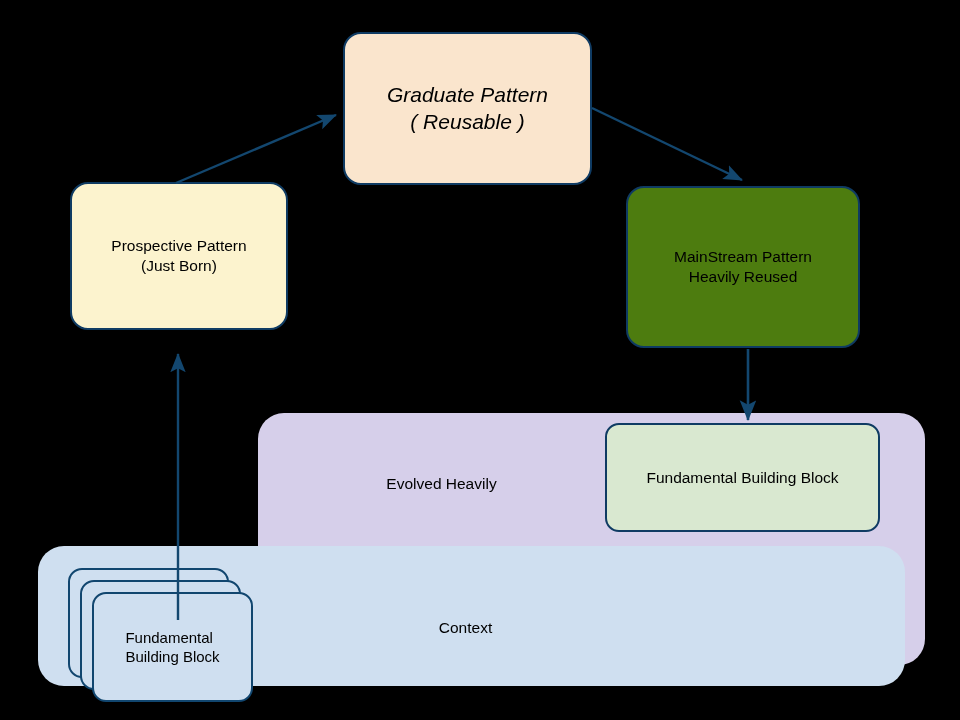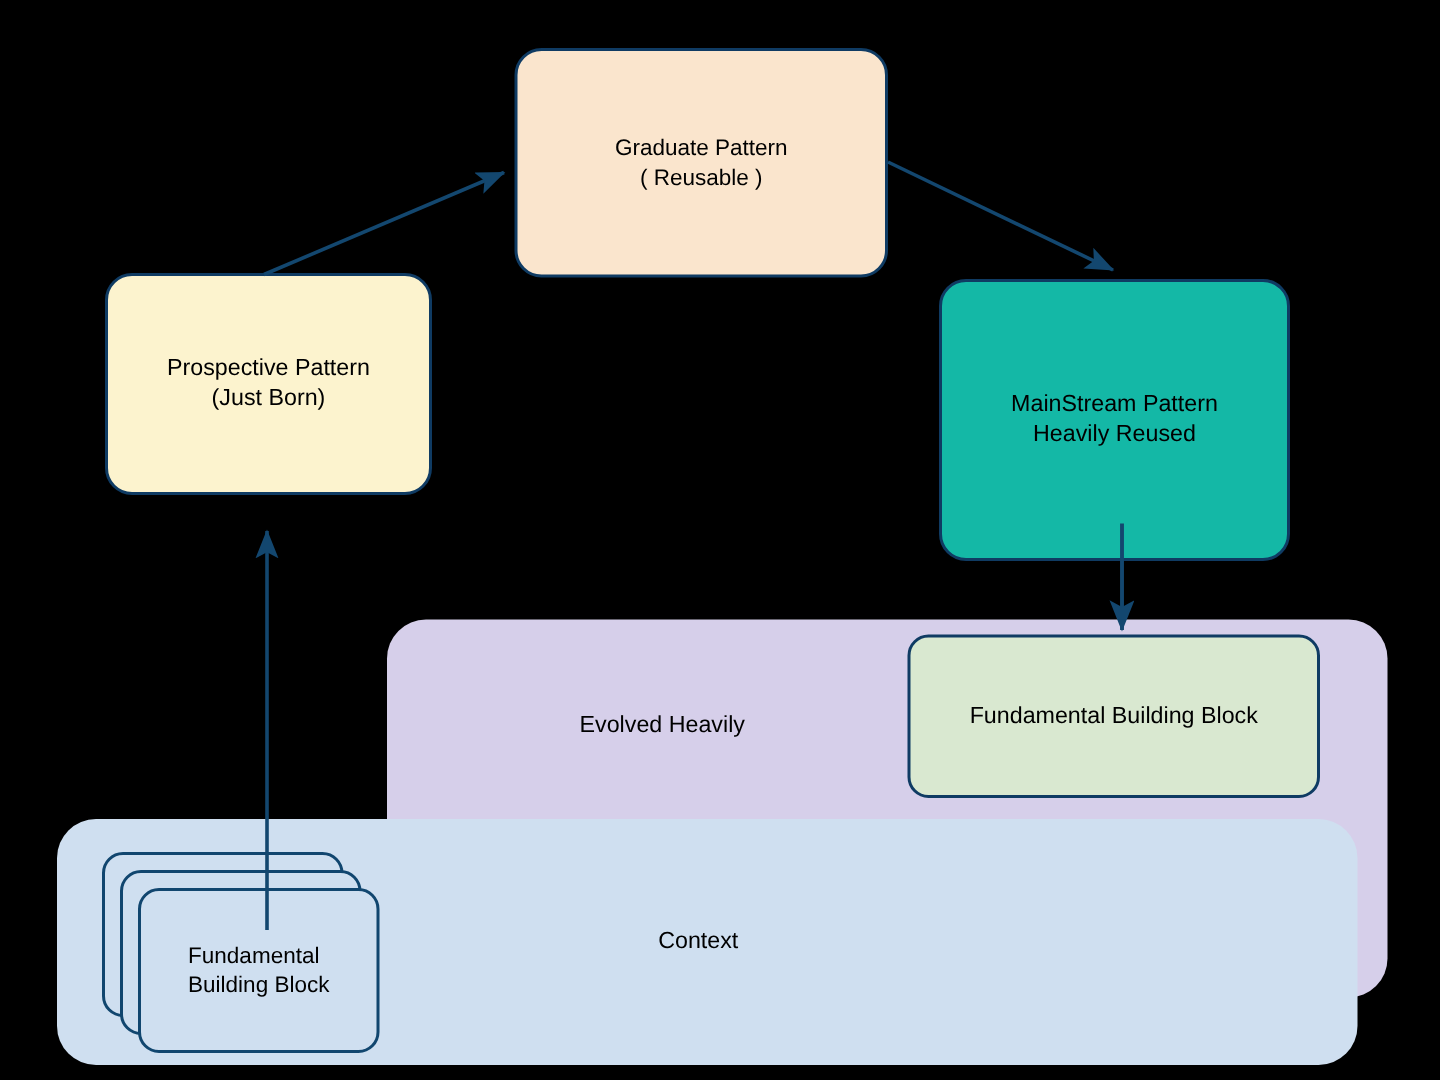--- a/index.html
+++ b/index.html
@@ -42,52 +42,53 @@
     justify-content: center;
     color: #000000;
     z-index: 1;
   }
   
   .graduate-pattern {
     left: 343px; top: 32px; width: 249px; height: 153px;
     background: #fae5cd;
     border: 2px solid #0f3b63;
     border-radius: 18px;
-    font-size: 15px;
+    font-size: 21px;
     z-index: 6;
+    font-style: italic;
   }
   .prospective-pattern {
     left: 70px; top: 182px; width: 218px; height: 148px;
     background: #fcf3ce;
     border: 2px solid #0f3b63;
     border-radius: 18px;
     font-size: 15.5px;
     z-index: 6;
   }
   .mainstream-pattern {
-    left: 626px; top: 186px; width: 234px; height: 188px;
-    background: #14b8a6;
+    left: 626px; top: 186px; width: 234px; height: 162px;
+    background: #4d7c0f;
     border: 2px solid #0f3b63;
     border-radius: 18px;
     font-size: 15.5px;
     z-index: 6;
   }
   .zone-evolved {
     left: 258px; top: 413px; width: 667px; height: 252px;
     background: #d6cfea;
     border-radius: 26px;
     font-size: 15.5px;
     padding-top: 62px;
     z-index: 2;
   }
   .zone-evolved .zone-label {
     margin-left: -300px;
   }
   .zone-context {
-    left: 38px; top: 546px; width: 867px; height: 164px;
+    left: 38px; top: 546px; width: 867px; height: 140px;
     background: #cfdff0;
     border-radius: 26px;
     font-size: 15.5px;
     padding-top: 73px;
     z-index: 3;
   }
   .zone-context .zone-label {
     margin-left: -12px;
   }
   .green-block {

